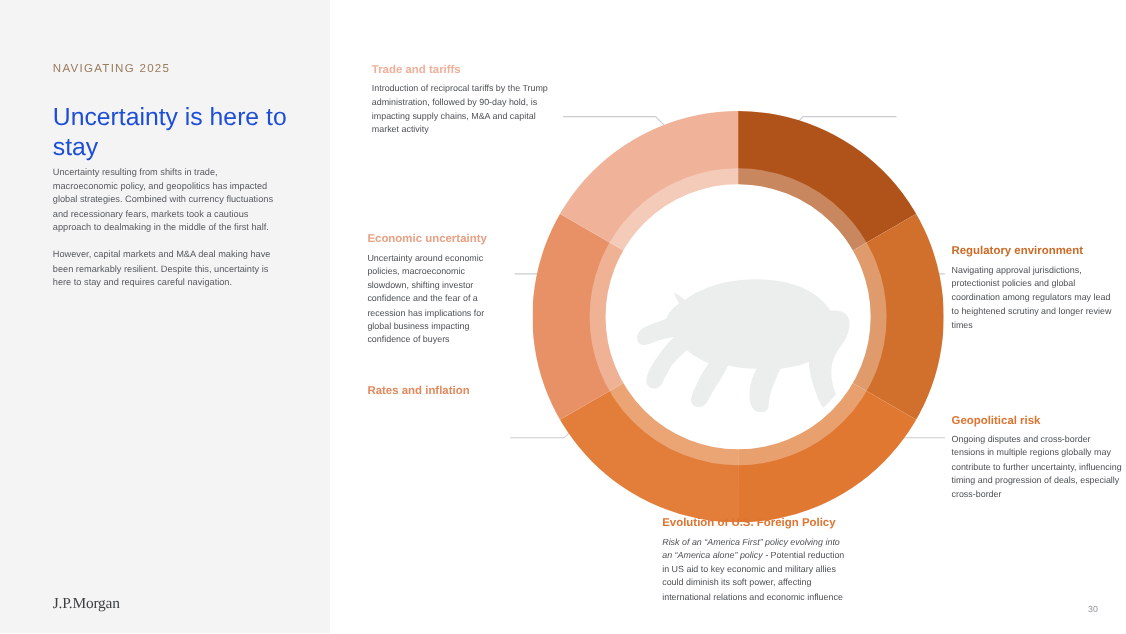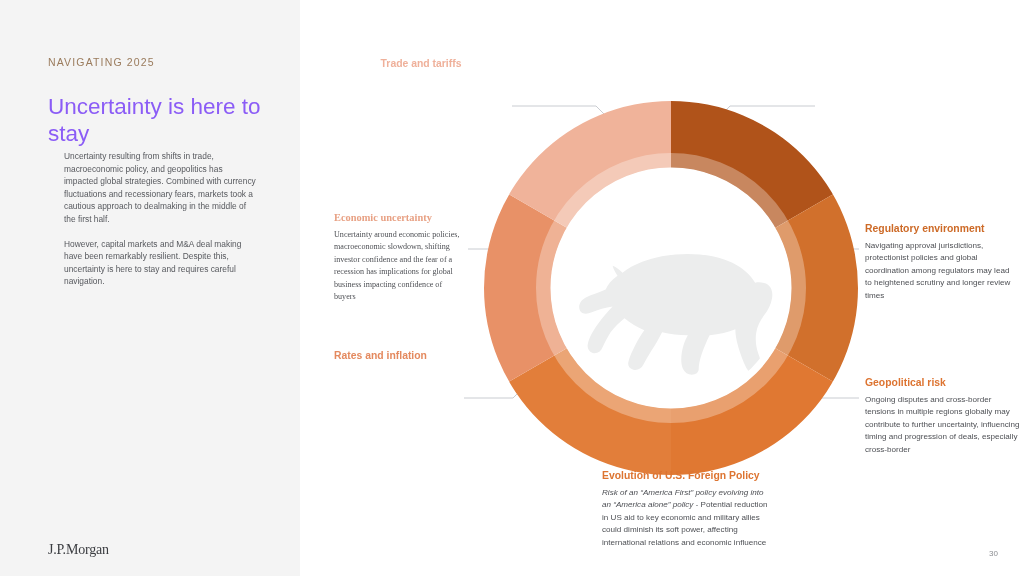--- a/index.html
+++ b/index.html
@@ -3,44 +3,44 @@
 <meta charset="utf-8">
 <style>
   html,body{margin:0;padding:0;}
   body{width:1024px;height:576px;background:#ffffff;font-family:"Liberation Sans",sans-serif;overflow:hidden;position:relative;}
 
   #slide{position:absolute;inset:0;display:flex;}
 
   
   #sidebar{width:300px;height:576px;background:#f4f4f4;position:relative;flex:0 0 300px;}
   #eyebrow{position:absolute;left:48px;top:56px;font-size:10.5px;font-weight:normal;letter-spacing:1.15px;color:#9a7b5c;}
-  #title{position:absolute;left:48px;top:78px;width:230px;font-size:22.5px;line-height:27px;color:#8b5cf6;font-weight:normal;}
+  #title{position:absolute;left:48px;top:78px;width:230px;font-size:22.5px;line-height:27px;color:#1d4ed8;font-weight:normal;}
   #body-copy{position:absolute;left:48px;top:150px;width:210px;}
-  #body-copy p{margin:0 0 12px 16px;font-size:8.4px;line-height:12.6px;color:#57595e;}
+  #body-copy p{margin:0 0 12px 0;font-size:8.4px;line-height:12.6px;color:#57595e;}
   #jpm-logo{position:absolute;left:48px;bottom:18px;font-family:"Liberation Serif",serif;font-size:14px;color:#3b3d41;letter-spacing:-.2px;}
 
   
   #main{flex:1;position:relative;background:#ffffff;height:576px;}
   #page-num{position:absolute;right:26px;bottom:18px;font-size:8px;color:#8c8e92;}
 
   
   #donut-wrap{position:absolute;left:184px;top:101px;width:374px;height:374px;}
   #donut-wrap svg{display:block;}
 
   
   #connectors{position:absolute;left:0;top:0;width:724px;height:576px;pointer-events:none;}
 
   
   .callout{position:absolute;}
   .callout h3{margin:0 0 5px 0;font-size:10.4px;font-weight:bold;line-height:13px;}
   .callout p{margin:0;font-size:8.1px;line-height:12.4px;color:#4e5055;}
   .callout p .it{font-style:italic;}
 
-  #c-trade{left:38px;top:57px;width:166px;text-align:center;}
-  #c-econ{left:34px;top:211px;width:128px;font-family:Liberation Serif, serif;}
+  #c-trade{left:38px;top:57px;width:166px;}
+  #c-econ{left:34px;top:211px;width:128px;}
   #c-rates{left:34px;top:349px;width:122px;}
   #c-evolution{left:302px;top:469px;width:170px;}
   #c-geo{left:565px;top:376px;width:156px;}
   #c-reg{left:565px;top:222px;width:152px;}
   #c-currency{left:521px;top:56px;width:165px;}
 </style>
 </head>
 <body>
 
 <div id="slide">
@@ -106,20 +106,21 @@
         </g>
 
         <circle cx="187" cy="187" r="127.5" fill="none" stroke="#ffffff" stroke-opacity="0.30" stroke-width="15"></circle>
 
         <circle cx="187" cy="187" r="117" fill="none" stroke="#ffffff" stroke-width="7"></circle>
       </svg>
     </div>
 
     <div class="callout" id="c-trade">
       <h3 style="color:#efb09a">Trade and tariffs</h3>
+      <p>Introduction of reciprocal tariffs by the Trump administration, followed by 90-day hold, is impacting supply chains, M&amp;A and capital market activity</p>
     </div>
 
     <div class="callout" id="c-econ">
       <h3 style="color:#e8a184">Economic uncertainty</h3>
       <p>Uncertainty around economic policies, macroeconomic slowdown, shifting investor confidence and the fear of a recession has implications for global business impacting confidence of buyers</p>
     </div>
 
     <div class="callout" id="c-rates">
       <h3 style="color:#e4895e">Rates and inflation</h3>
     </div>

